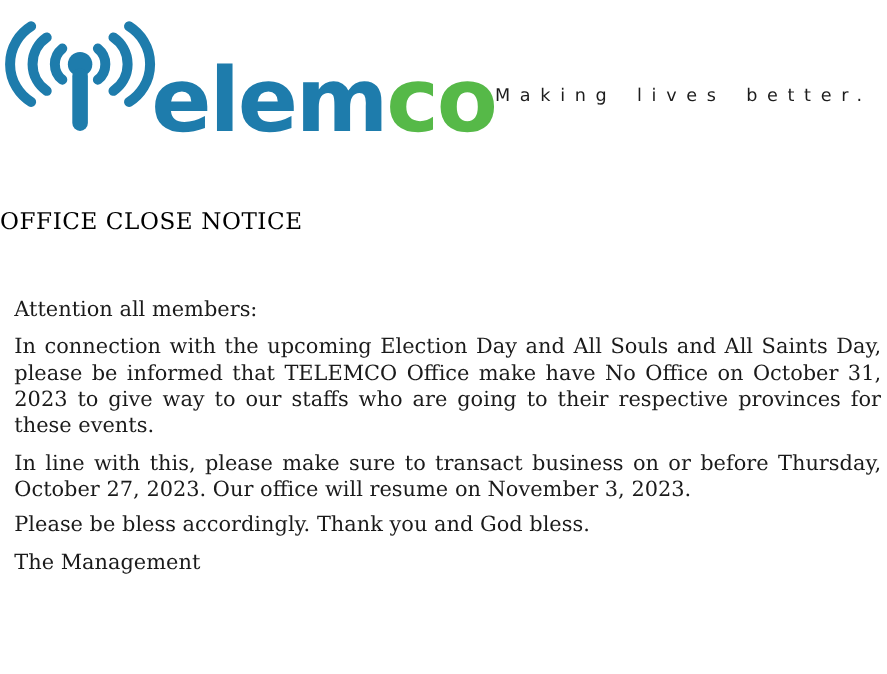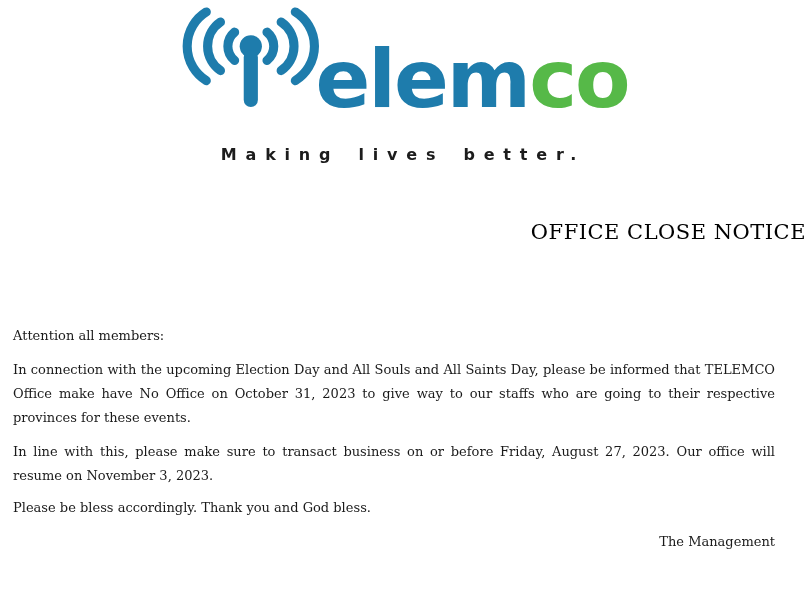--- a/index.html
+++ b/index.html
@@ -7,59 +7,59 @@
     position: relative;
     width: 806px;
     height: 613px;
     background: #ffffff;
     overflow: hidden;
     font-family: "DejaVu Serif", serif;
     color: #1a1a1a;
   }
   .header {
     display: flex;
-    flex-direction: column;
+    flex-direction: row;
     align-items: center;
-    padding-top: 4px;
+    padding-top: 16px;
   }
   .logo-svg { display: block; }
   .logo-wordmark {
     font-family: "DejaVu Sans", sans-serif;
     font-weight: bold;
     letter-spacing: -2px;
   }
   .tagline {
     margin-top: 24px;
     font-family: "DejaVu Sans", sans-serif;
     font-size: 16px;
-    font-weight: 700;
+    font-weight: 400;
     color: #1c1c1c;
     letter-spacing: 0.55em;
     word-spacing: 0.30em;
     white-space: nowrap;
   }
   .notice-title {
     margin-top: 56px;
-    text-align: right;
+    text-align: left;
     font-family: "DejaVu Serif", serif;
     font-size: 21px;
     font-weight: normal;
     letter-spacing: 0.5px;
     color: #000000;
   }
   .body-text {
-    margin-top: 80px;
-    padding: 0 31px 0 13px;
-    font-size: 13px;
+    margin-top: 56px;
+    padding: 0 5px 0 13px;
+    font-size: 19px;
     line-height: 24px;
   }
   .body-text p { margin: 0 0 10px 0; }
   .justify { text-align: justify; }
   .para2 { margin-bottom: 8px !important; }
-  .signature { margin-top: 44px; text-align: right; }
+  .signature { margin-top: 44px; }
   .bold-inline { font-weight: normal; }
 </style>
 </head>
 <body>
 
 <div class="page">
 
   <div class="header">
 
     <svg class="logo-svg" width="450" height="117" viewBox="0 0 445 112" xmlns="http://www.w3.org/2000/svg">
@@ -83,20 +83,20 @@
     <div class="tagline">Making lives better.</div>
   </div>
 
   <div class="notice-title">OFFICE CLOSE NOTICE</div>
 
   <div class="body-text">
     <p>Attention all members:</p>
 
     <p class="justify"><span>In connection with the upcoming Election Day and All Souls and All Saints Day, please be informed that TELEMCO Office make have </span><span class="bold-inline">No Office</span><span> on October 31, 2023 to give way to our staffs who are going to their respective provinces for these events.</span></p>
 
-    <p class="justify para2">In line with this, please make sure to transact business on or before Friday, August 27, 2023. Our office will resume on November 3, 2023.</p>
+    <p class="justify para2">In line with this, please make sure to transact business on or before Thursday, October 27, 2023. Our office will resume on November 3, 2023.</p>
 
     <p>Please be bless accordingly. Thank you and God bless.</p>
 
     <p class="signature">The Management</p>
   </div>
 
 </div>
 
 </body></html>

